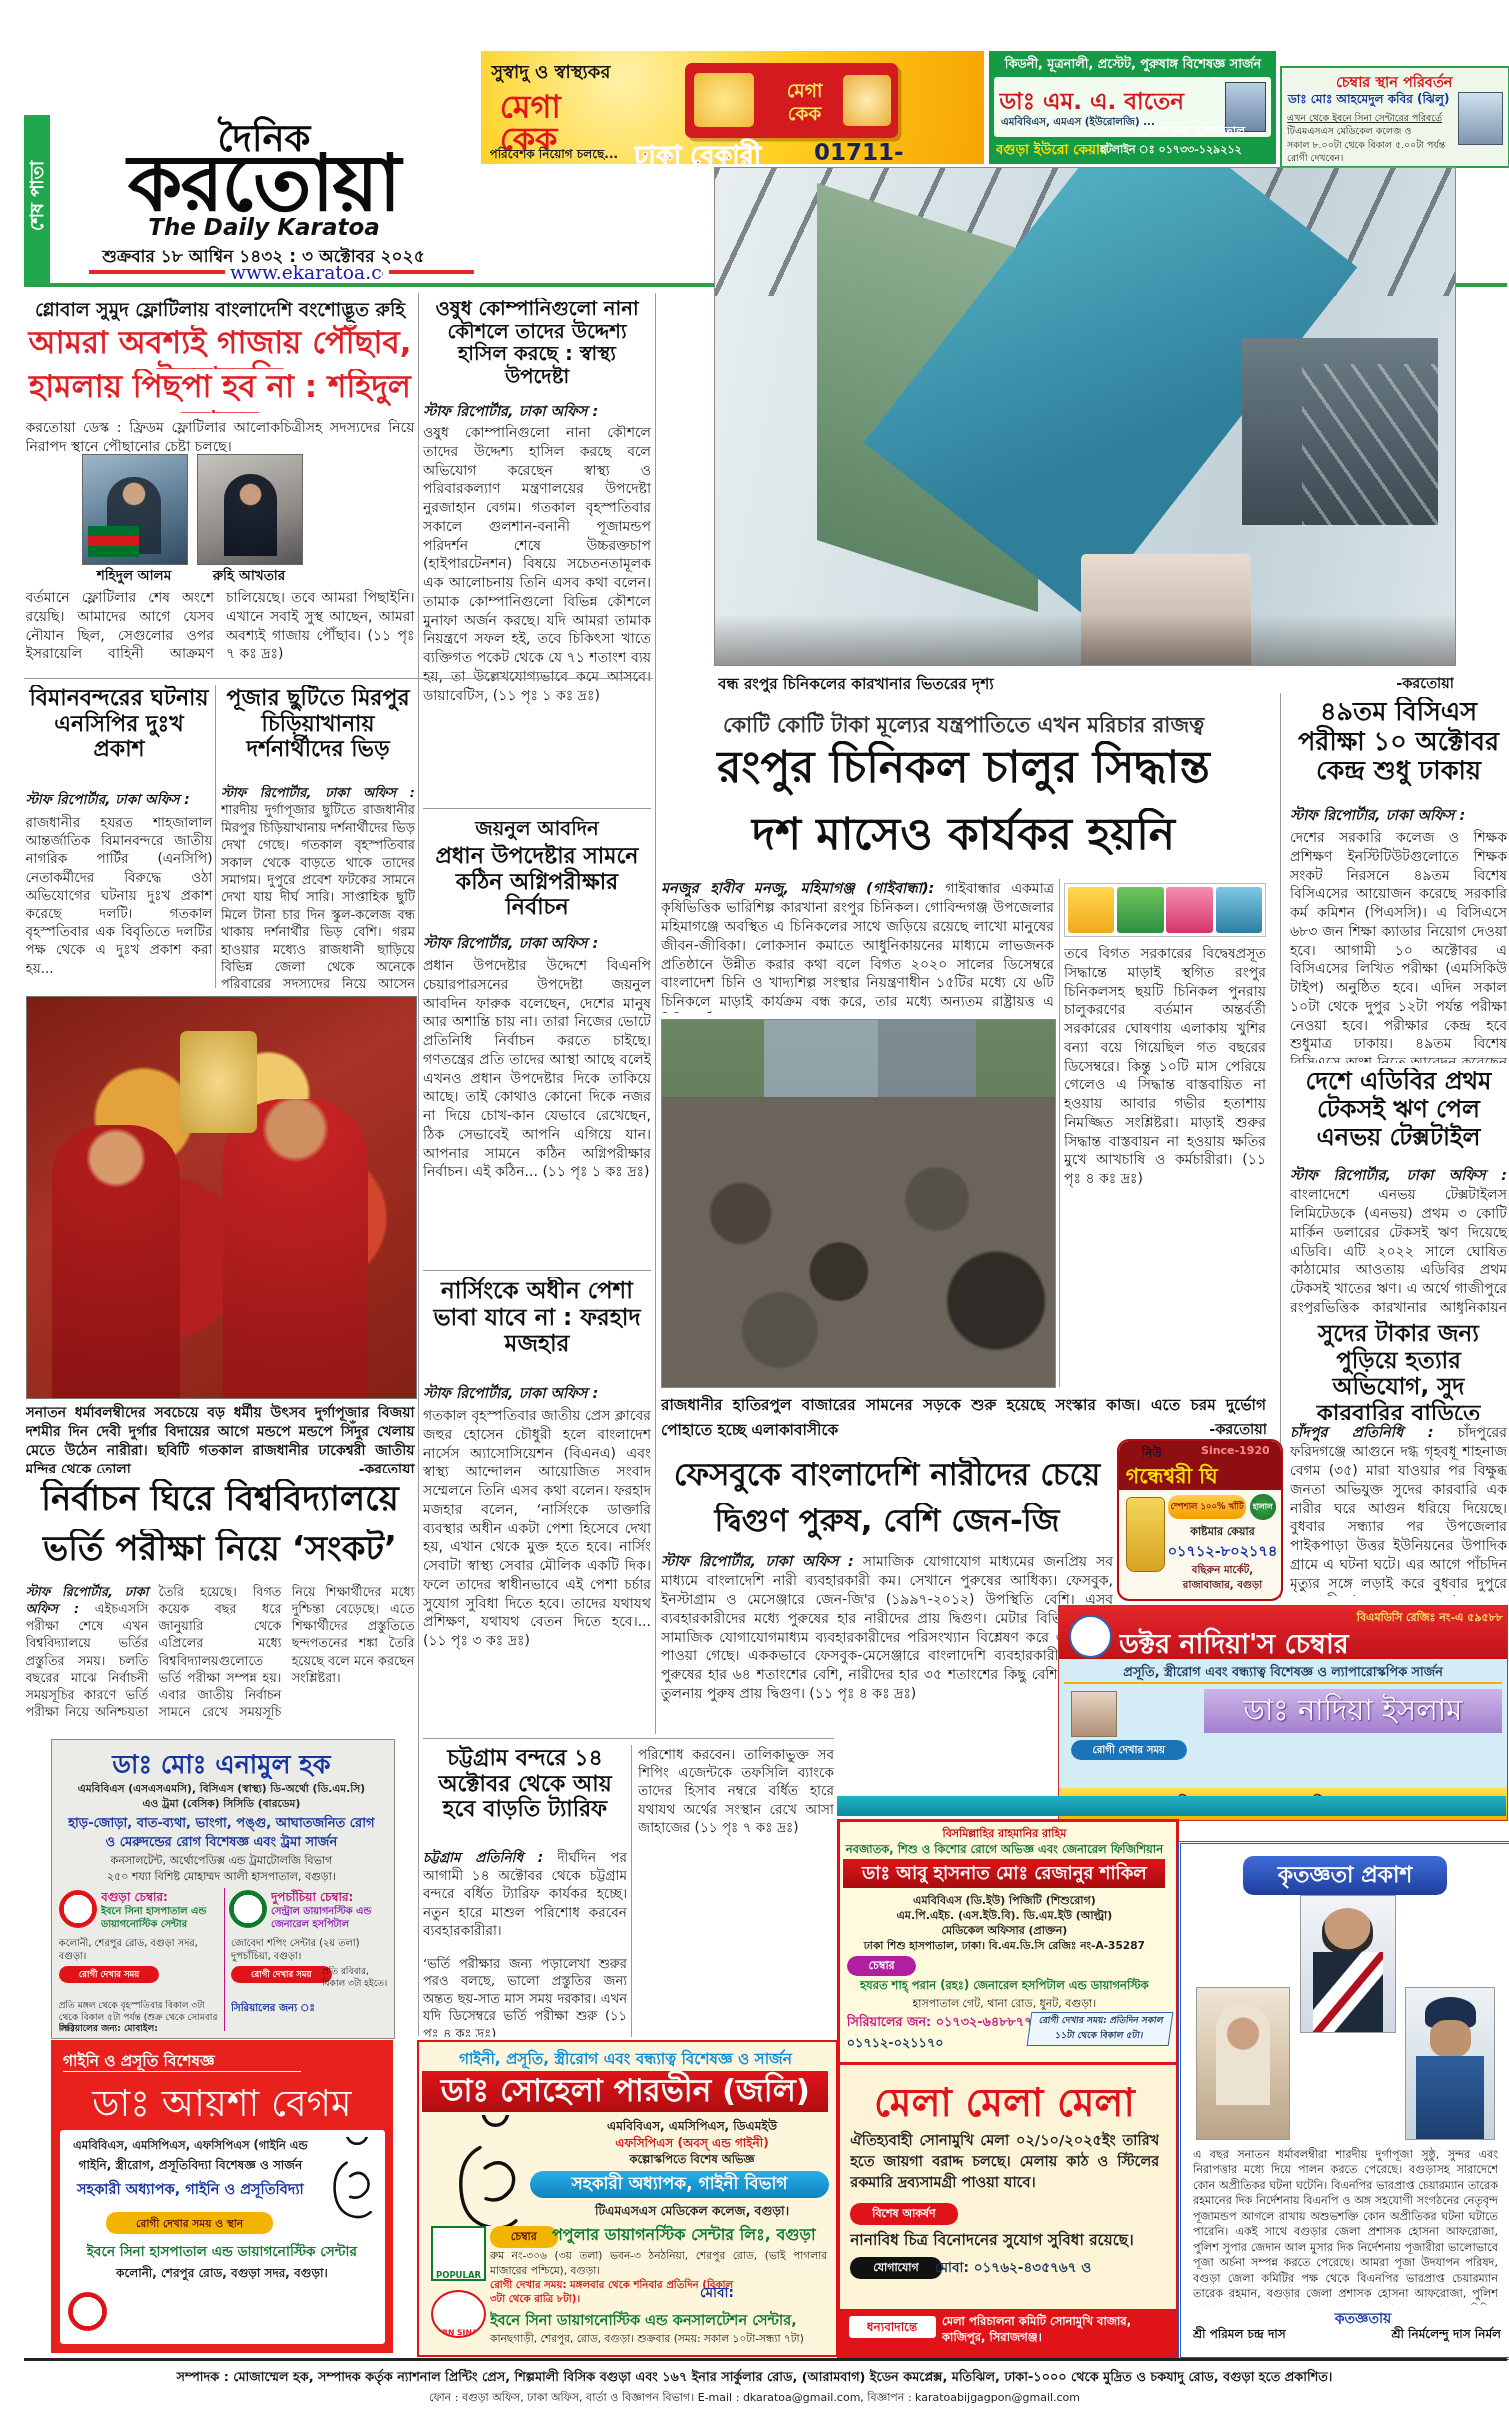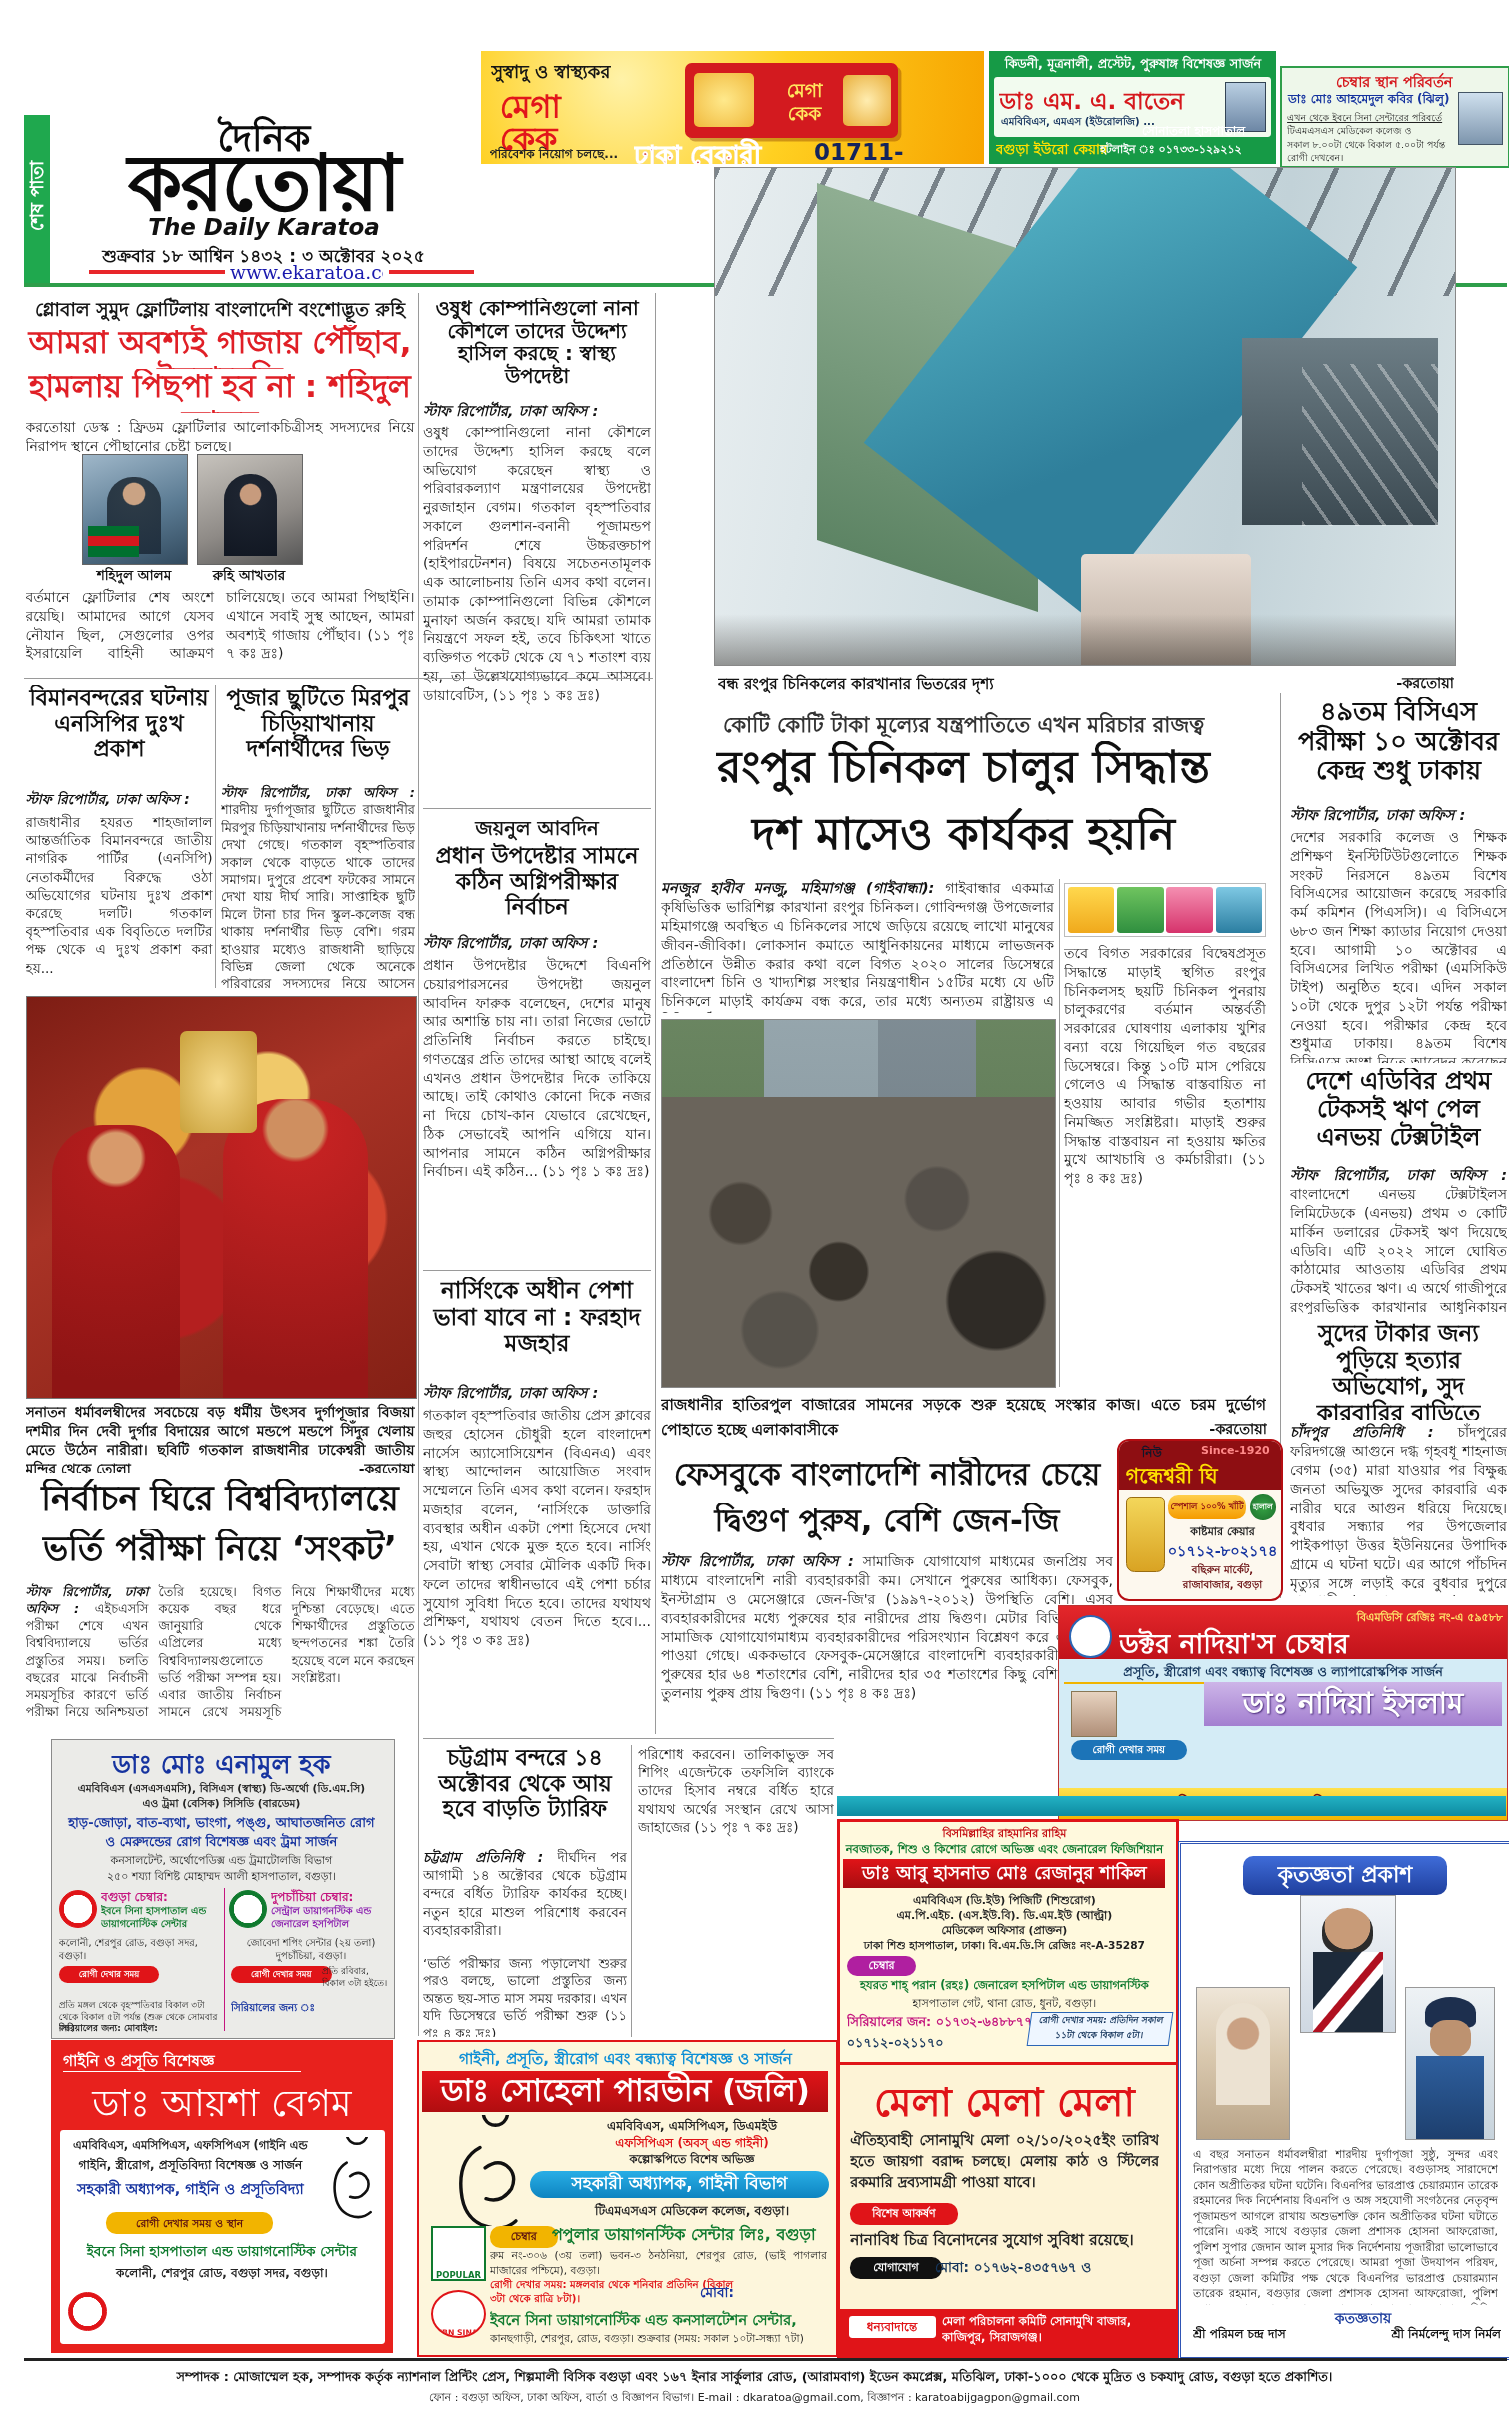--- a/index.html
+++ b/index.html
@@ -187,21 +187,21 @@
     <div class="t c" style="left:48px;top:121px;width:111px;height:15.3px;font-size:10.2px;font-weight:700;color:#6a1012;">বছিরুন মার্কেট,</div>
     <div class="t c" style="left:48px;top:136px;width:111px;height:15.3px;font-size:10.2px;font-weight:700;color:#6a1012;">রাজাবাজার, বগুড়া</div>
   </div>
 
   <div class="adbox" style="left:1058px;top:1605px;width:448px;height:214px;background:#d4ecf6;border:0.9px solid #b33;">
     <div style="position:absolute;left:0;top:0;width:100%;height:53px;background:linear-gradient(#e4272b,#c1121a);"></div>
     <div class="t" style="left:247px;top:3.4px;width:197px;height:15.3px;font-size:11px;font-weight:700;color:#ffe96b;text-align:right;">বিএমডিসি রেজিঃ নং-এ ৫৯৫৮৮</div>
     <div class="t" style="left:60px;top:17px;width:383px;height:34px;font-size:27px;font-weight:900;color:#ffffff;">ডক্টর নাদিয়া'স চেম্বার</div>
     <div style="position:absolute;left:10.2px;top:8.5px;width:39px;height:39px;background:#fff;border:2.6px solid #2b66b5;border-radius:50%;"></div>
     <div class="t c" style="left:5.1px;top:56px;width:438px;height:20.4px;font-size:12.8px;font-weight:800;color:#16365c;border-bottom:2.6px solid #f0b400;">প্রসূতি, স্ত্রীরোগ এবং বন্ধ্যাত্ব বিশেষজ্ঞ ও ল্যাপারোস্কপিক সার্জন</div>
-    <div class="t c" style="left:145px;top:76px;width:298px;height:44px;font-size:29px;font-weight:700;color:#ffffff;background:linear-gradient(#cdb5e8,#a37fd0);text-shadow:0.9px 0.9px 1.7px #4a2b7a;line-height:43px;">ডাঃ নাদিয়া ইসলাম</div>
+    <div class="t c" style="left:145px;top:83px;width:298px;height:44px;font-size:29px;font-weight:400;color:#ffffff;background:linear-gradient(#cdb5e8,#a37fd0);text-shadow:0.9px 0.9px 1.7px #4a2b7a;line-height:43px;">ডাঃ নাদিয়া ইসলাম</div>
     <div class="t badge" style="left:12px;top:134px;width:102px;height:18.7px;font-size:10.2px;color:#fff;background:#1c74b8;text-align:center;line-height:18.7px;">রোগী দেখার সময়</div>
     <div style="position:absolute;left:12px;top:85px;width:44px;height:44px;background:linear-gradient(#e7d3c0,#b08f78);border:0.9px solid #875;"></div>
     <div class="t c" style="left:0px;top:182px;width:448px;height:32px;font-size:16px;font-weight:900;color:#7a1012;background:linear-gradient(#ffe14d,#f2b400);line-height:31px;">বকশি বাজার মোড়, মালতিনগর, বগুড়া</div>
   </div>
 
   <div class="t" style="left:837px;top:1796px;width:669px;height:20.4px;background:linear-gradient(#23b2c4,#0d8aa0);"></div>
 
   <div class="adbox" style="left:837px;top:1819px;width:336px;height:240px;background:#fff9dd;border:3.4px solid #e01418;">
     <div class="t c" style="left:3.4px;top:2.6px;width:322px;height:15.3px;font-size:11px;font-weight:700;color:#c40d12;">বিসমিল্লাহির রাহমানির রাহিম</div>
     <div class="t c" style="left:3.4px;top:18.7px;width:322px;height:17px;font-size:11.5px;font-weight:800;color:#0f7a2e;">নবজাতক, শিশু ও কিশোর রোগে অভিজ্ঞ এবং জেনারেল ফিজিশিয়ান</div>
@@ -294,21 +294,21 @@
     <div class="t" style="left:49px;top:148px;width:119px;height:17px;font-size:12px;font-weight:900;color:#c4157e;">বগুড়া চেম্বার:</div>
     <div class="t" style="left:49px;top:165px;width:119px;height:29px;font-size:9.8px;font-weight:800;color:#0f7a2e;line-height:1.3;">ইবনে সিনা হাসপাতাল এন্ড ডায়াগনোস্টিক সেন্টার</div>
     <div class="t" style="left:6.8px;top:197px;width:162px;height:27px;font-size:9.8px;color:#222;line-height:1.3;">কলোনী, শেরপুর রোড, বগুড়া সদর, বগুড়া।</div>
     <div class="t badge" style="left:6.8px;top:226px;width:87px;height:15.3px;background:#e01418;color:#fff;font-size:8.5px;text-align:center;line-height:15.3px;">রোগী দেখার সময়</div>
     <div class="t" style="left:6.8px;top:260px;width:162px;height:37px;font-size:9px;color:#222;line-height:1.3;">প্রতি মঙ্গল থেকে বৃহস্পতিবার বিকাল ৩টা থেকে বিকাল ৫টা পর্যন্ত (শুক্র থেকে সোমবার বন্ধ)</div>
     <div class="t" style="left:6.8px;top:281px;width:162px;height:13.6px;font-size:9px;font-weight:700;color:#222;">সিরিয়ালের জন্য: মোবাইল: ০১৭০১-৫৬০০১১, ০১৭০১-৫৬০০১২</div>
     <div class="vrule" style="left:172px;top:148px;height:143px;background:#c4157e;"></div>
     <div style="position:absolute;left:177px;top:150px;width:36px;height:36px;background:radial-gradient(#fff 55%,#0f7a2e 57%);border-radius:50%;border:1.7px solid #0f7a2e;"></div>
     <div class="t" style="left:219px;top:148px;width:119px;height:17px;font-size:12px;font-weight:900;color:#c4157e;">দুপচাঁচিয়া চেম্বার:</div>
     <div class="t" style="left:219px;top:165px;width:119px;height:29px;font-size:9.8px;font-weight:800;color:#8d22b0;line-height:1.3;">সেন্ট্রাল ডায়াগনস্টিক এন্ড জেনারেল হসপিটাল</div>
-    <div class="t" style="left:179px;top:197px;width:160px;height:27px;font-size:9.8px;color:#222;line-height:1.3;text-align:center;">জোবেদা শপিং সেন্টার (২য় তলা) দুপচাঁচিয়া, বগুড়া।</div>
+    <div class="t" style="left:179px;top:197px;width:160px;height:27px;font-size:9.8px;color:#222;line-height:1.3;">জোবেদা শপিং সেন্টার (২য় তলা) দুপচাঁচিয়া, বগুড়া।</div>
     <div class="t badge" style="left:179px;top:226px;width:87px;height:15.3px;background:#e01418;color:#fff;font-size:8.5px;text-align:center;line-height:15.3px;">রোগী দেখার সময়</div>
     <div class="t" style="left:270px;top:226px;width:68px;height:34px;font-size:9px;color:#222;line-height:1.3;">প্রতি রবিবার, বিকাল ৩টা হইতে।</div>
     <div class="t" style="left:179px;top:260px;width:160px;height:15.3px;font-size:10.2px;font-weight:800;color:#16339f;">সিরিয়ালের জন্য ঃ ০১৭১৬-৮৫৬৬৮২</div>
   </div>
 
   <div class="adbox" style="left:51px;top:2040px;width:342px;height:313px;background:#e8211d;">
     <div class="t" style="left:12px;top:8.5px;width:238px;height:22px;font-size:15.3px;font-weight:800;color:#fff;border-bottom:1.7px solid #fff;">গাইনি ও প্রসূতি বিশেষজ্ঞ</div>
     <div class="t c" style="left:3.4px;top:34px;width:335px;height:49px;font-size:37px;font-weight:400;color:#ffffff;">ডাঃ আয়শা বেগম</div>
     <div class="t" style="left:8.5px;top:90px;width:325px;height:214px;background:#fff;border-radius:3.4px;">
       <div class="t c" style="left:3.4px;top:6.8px;width:255px;height:18.7px;font-size:11.5px;font-weight:700;color:#222;">এমবিবিএস, এমসিপিএস, এফসিপিএস (গাইনি এন্ড অবস্)</div>

